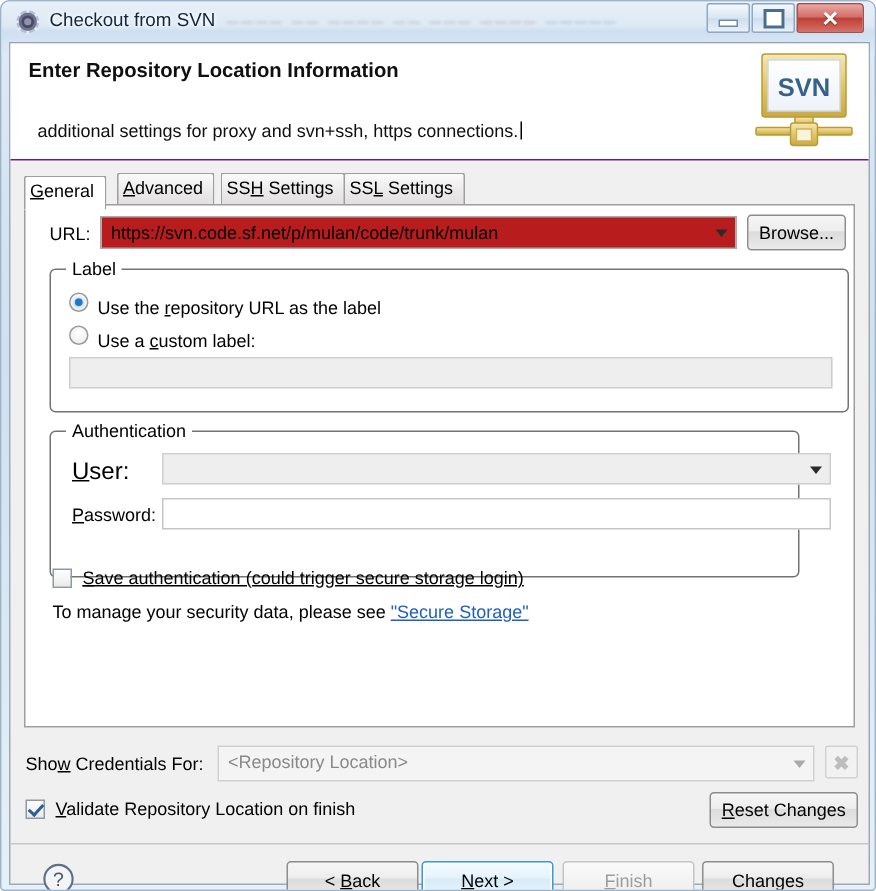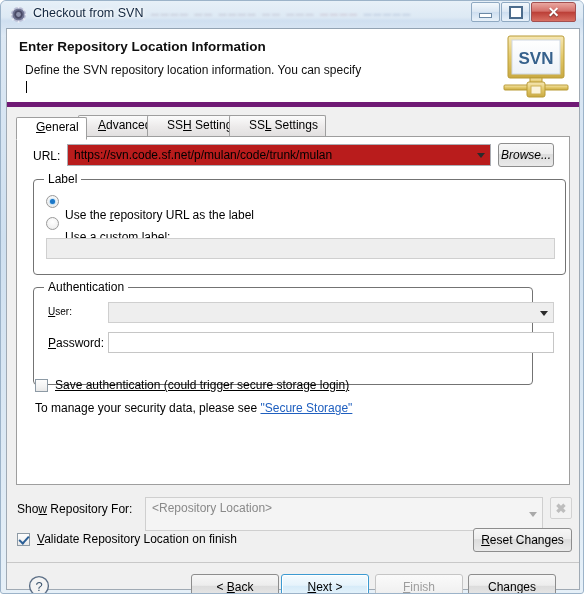--- a/index.html
+++ b/index.html
@@ -93,21 +93,21 @@
     background: #f0f0f0;
     border: 1px solid #a0aab4;
     border-top-color:#93a3b3;
   }
 
   
   #header {
     position: absolute; left: 0; top: 0;
     width: 572px; height: 78px;
     background: #ffffff;
-    border-bottom: 5px solid #701a75;
+    border-bottom: 1px solid #701a75;
     box-sizing: border-box;
   }
   #header-title {
     position: absolute; left: 12px; top: 10px;
     font-size: 13.5px; font-weight: bold; color: #0f0f0f;
   }
   #header-desc {
     position: absolute; left: 18px; top: 33px;
     width: 440px;
     font-size: 12px; color: #0f0f0f;
@@ -135,21 +135,21 @@
   .tab {
     position: absolute; top: 0;
     height: 21px;
     box-sizing: border-box;
     border: 1px solid #9e9e9e;
     border-bottom: none;
     border-radius: 2px 2px 0 0;
     background: linear-gradient(to bottom,#fbfbfb 0%,#eceaea 55%,#e2e0e0 100%);
     font-size: 12px;
     color: #000;
-    padding: 2px 7px 0 19px;
+    padding: 2px 7px 0 3px;
     white-space: nowrap;
   }
   .tab.selected {
     background: #ffffff;
     height: 23px;
     z-index: 5;
     border-bottom: 1px solid #ffffff;
   }
   .mn { text-decoration: underline; }
 
@@ -195,21 +195,21 @@
     display:flex; align-items:center; justify-content:center;
     text-align:center;
   }
   .button.disabled { color:#9d9d9d; border-color:#c5c5c5;
     background: linear-gradient(to bottom,#fafafa 0%,#f4f4f4 50%,#ececec 100%); }
   .button.default {
     border:1px solid #3c9ad1;
     box-shadow: inset 0 0 0 1px #ffffff;
     background: linear-gradient(to bottom,#f4fbff 0%,#e6f3fb 45%,#d6ebf8 48%,#eaf6fd 100%);
   }
-  #browse-btn { position:absolute; left:481px; top:6px; width:56px; height:24px;font-style:italic; }
+  #browse-btn { position:absolute; left:481px; top:6px; width:66px; height:24px; }
 
   
   .group {
     position:absolute;
     box-sizing:border-box;
     border:1px solid #737373;
     border-radius:4px;
   }
   .group > .legend {
     position:absolute; left:10px; top:-8px;
@@ -229,21 +229,21 @@
     border:1px solid #9a9a9a;
     background: radial-gradient(circle at 50% 35%, #ffffff 0%, #f0f0f0 70%, #e2e2e2 100%);
   }
   .radio.checked::after {
     content:"";
     position:absolute; left:3px; top:3px;
     width:5px; height:5px; border-radius:50%;
     background:#1d78c8;
     box-shadow:0 0 2px #3399e0;
   }
-  .radio-label { position:absolute; left:19px; top:14px; white-space:nowrap; }
+  .radio-label { position:absolute; left:19px; top:4px; white-space:nowrap; }
 
   
   .textfield {
     position:absolute;
     box-sizing:border-box;
     border:1px solid #c6c6c6;
     background:#ffffff;
   }
   .textfield.disabled { background:#eeeeee; border-color:#cfcfcf; }
   .textfield .val { position:absolute; left:6px; top:3px; font-size:12px; }
@@ -264,21 +264,21 @@
     border-width:0 2px 2px 0;
     transform:rotate(42deg);
   }
 
   .link { color:#1f5fbf; text-decoration:underline; cursor:pointer; }
 
   
   #show-cred-label { position:absolute; left:10px; top:473px; font-size:12px; }
   #show-cred-combo {
     position:absolute; left:138px; top:468px;
-    width:398px; height:34px;
+    width:398px; height:24px;
     box-sizing:border-box;
     border:1px solid #cfcfcf;
     background:#f4f4f4;
   }
   #show-cred-combo .ph { position:absolute; left:6px; top:3px; font-size:12px; color:#898989; }
   #clear-cred-btn {
     position:absolute; left:543px; top:468px;
     width:22px; height:22px;
     box-sizing:border-box;
     border:1px solid #d2d2d2;
@@ -351,22 +351,22 @@
           <span class="x">✕</span>
         </div>
     </div>
   </div>
 
   <div id="client">
 
     <div id="header">
       <div id="header-title">Enter Repository Location Information</div>
       <div id="header-desc">
-        <span>Define the SVN repository location information. You can specify</span><br>
-        <span id="caret"></span>
+        <br>
+        <span>additional settings for proxy and svn+ssh, https connections.</span><span id="caret"></span>
       </div>
 
       <div id="svn-banner">
         <svg width="70" height="66" viewBox="0 0 70 66">
           <defs>
             <linearGradient id="gold" x1="0" y1="0" x2="0" y2="1">
               <stop offset="0" stop-color="#f6e7b4"></stop>
               <stop offset="0.5" stop-color="#e2c869"></stop>
               <stop offset="1" stop-color="#c9a942"></stop>
             </linearGradient>
@@ -424,21 +424,21 @@
         </div>
 
         <div class="textfield disabled" style="left:12px; top:58px; width:509px; height:21px;">
           <span class="val"></span>
         </div>
       </div>
 
       <div class="group" id="grp-auth">
         <span class="legend">Authentication</span>
 
-        <span style="position:absolute; left:14px; top:18px; font-size:10px;"><span></span><span class="mn">U</span><span>ser:</span></span>
+        <span style="position:absolute; left:14px; top:18px; font-size:16px;"><span></span><span class="mn">U</span><span>ser:</span></span>
         <div class="textfield disabled" style="left:74px; top:14px; width:446px; height:21px;">
           <span class="val"></span>
           <span class="combo-arrow"></span>
         </div>
 
         <span style="position:absolute; left:14px; top:48px; font-size:12px;"><span></span><span class="mn">P</span><span>assword:</span></span>
         <div class="textfield" style="left:74px; top:44px; width:446px; height:21px;">
           <span class="val"></span>
         </div>
       </div>
@@ -446,21 +446,21 @@
       <div style="position:absolute; left:18px; top:241px;">
         <span class="cbox" style="left:0; top:1px; position:absolute;"></span>
         <span style="position:absolute; left:20px; top:0; font-size:12px; white-space:nowrap;text-decoration:underline;"><span></span><span class="mn">S</span><span>ave authentication (could trigger secure storage login)</span></span>
       </div>
 
       <div style="position:absolute; left:18px; top:264px; font-size:12px; white-space:nowrap;">
         <span>To manage your security data, please see </span><span class="link">"Secure Storage"</span>
       </div>
     </div>
 
-    <div id="show-cred-label"><span>Sho</span><span class="mn">w</span><span> Repository For:</span></div>
+    <div id="show-cred-label"><span>Sho</span><span class="mn">w</span><span> Credentials For:</span></div>
     <div id="show-cred-combo">
       <span class="ph">&lt;Repository Location&gt;</span>
       <span class="combo-arrow dim"></span>
     </div>
     <div id="clear-cred-btn">
       <span>✖</span>
     </div>
 
     <div id="validate-row">
       <span class="cbox checked" style="left:0; top:1px; position:absolute;"></span>

